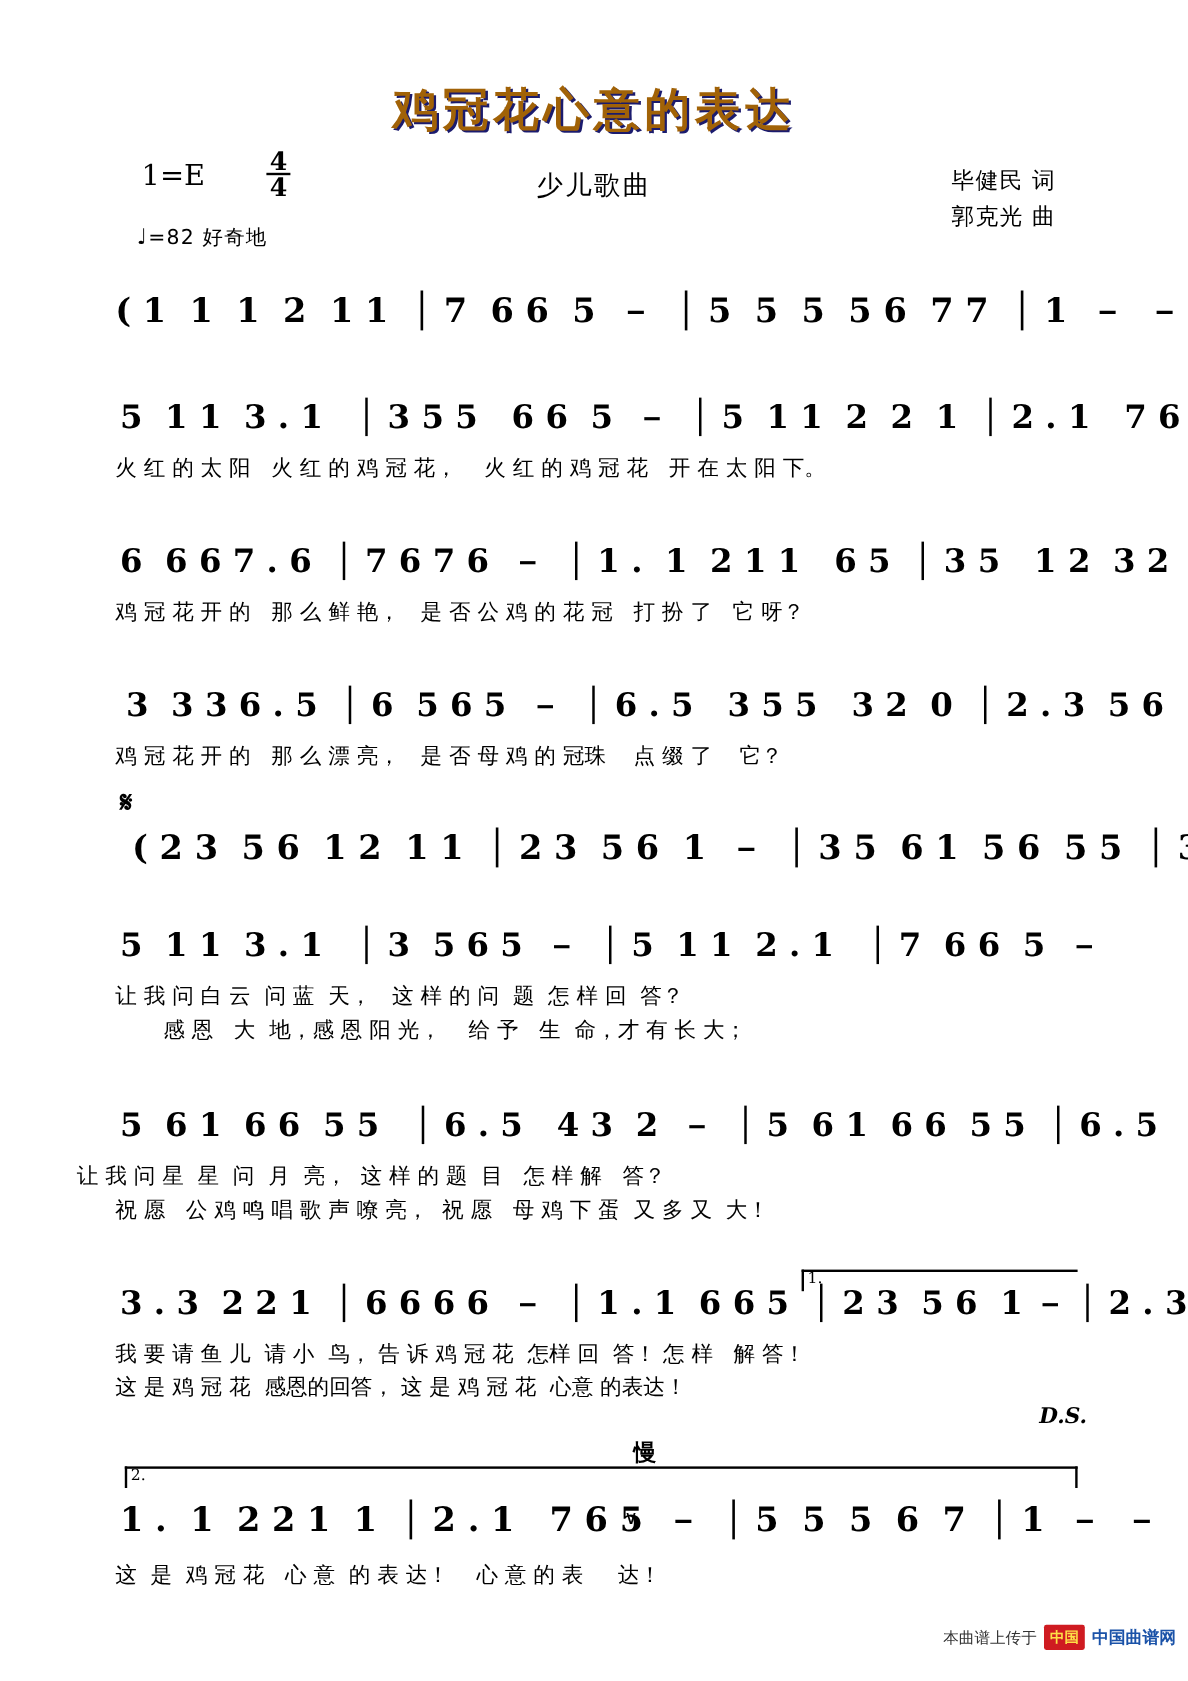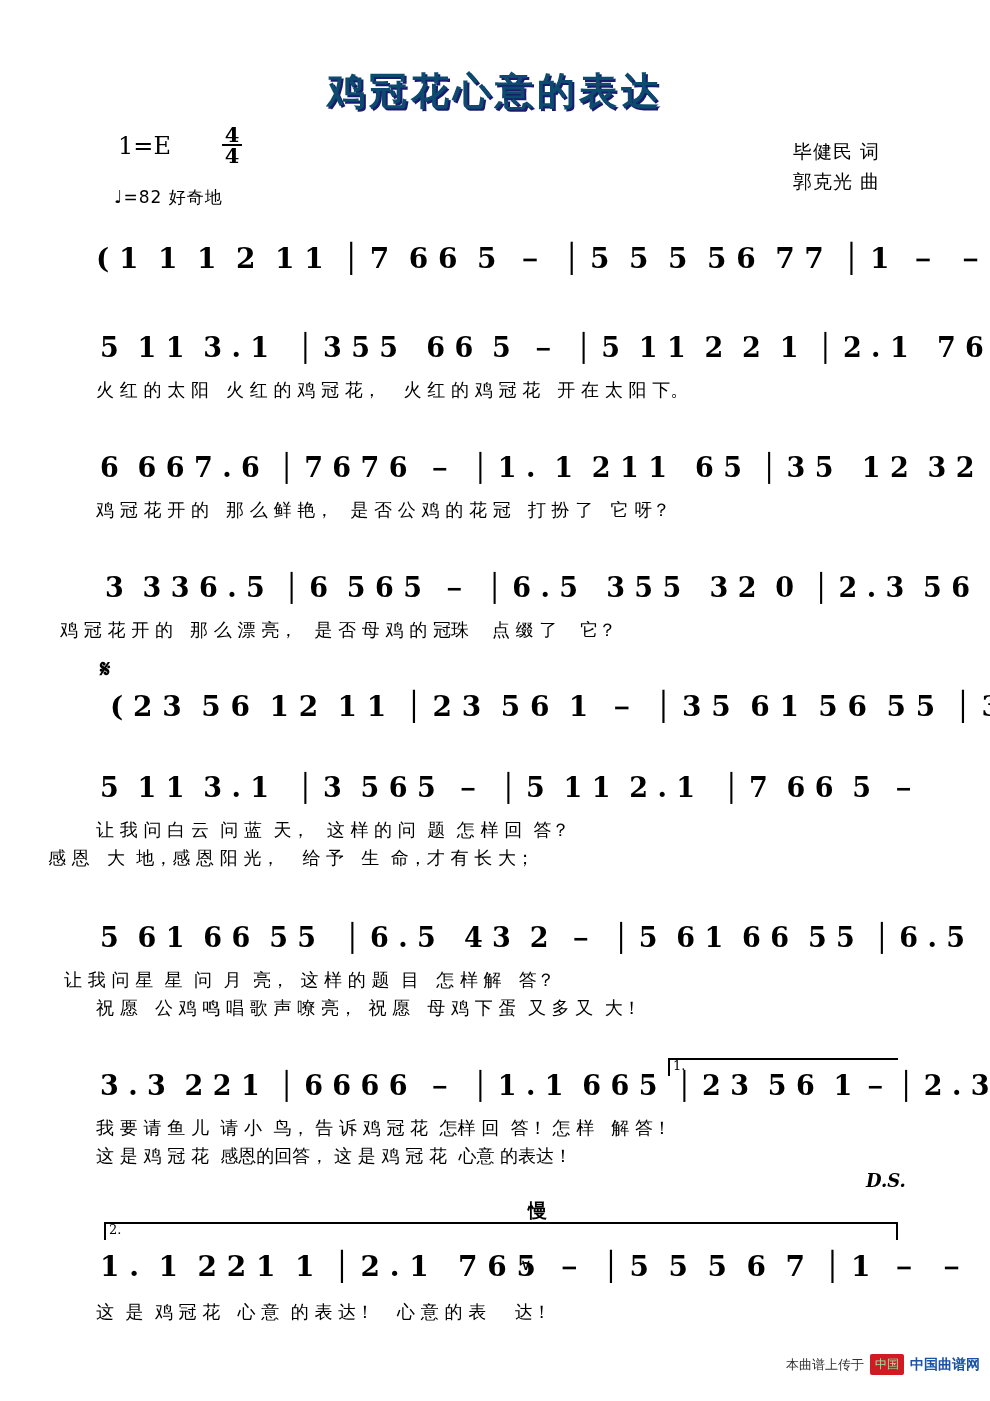--- a/index.html
+++ b/index.html
@@ -10,21 +10,21 @@
     position:relative;
     overflow:hidden;
   }
   .sheet{position:relative;width:990px;height:1401px;}
 
   
   .title{
     position:absolute;top:66px;left:0;width:990px;
     text-align:center;
     font-size:38px;font-weight:bold;
-    color:#0c4a6e;
+    color:#a16207;
     letter-spacing:4px;
     font-family:"DejaVu Sans","Liberation Sans",sans-serif;
     text-shadow:2px 2px 0 #1b1b6e;
   }
 
   
   .key{
     position:absolute;left:118px;top:132px;
     font-size:24px;font-family:"DejaVu Serif","Liberation Serif",serif;
   }
@@ -96,38 +96,39 @@
   .vmark{position:absolute;font-size:16px;}
 
   
   .footer{
     position:absolute;right:10px;bottom:26px;
     display:flex;align-items:center;gap:6px;
     font-size:13px;color:#333;
   }
   .footer .logo{
     display:inline-block;
-    background:#cf1b21;color:#86efac;font-size:12px;font-weight:normal;
+    background:#cf1b21;color:#fde047;font-size:12px;font-weight:bold;
     padding:2px 5px;border-radius:2px;
   }
   .footer .site{color:#1a52a8;font-size:14px;font-weight:bold;}
 </style>
 </head>
 <body>
 
 <div class="sheet">
 
   <div class="title">鸡冠花心意的表达</div>
 
   <div class="key">1=E</div>
   <div class="meter">
     <span>4</span>
     <span style="border-top:2px solid #000;width:20px;margin:0 auto;"></span>
     <span>4</span>
   </div>
+  <div class="genre">少儿歌曲</div>
   <div class="credits">
     <div>毕健民  词</div>
     <div>郭克光  曲</div>
   </div>
   <div class="tempo">
     <span class="note">♩</span><span>=82   好奇地</span>
   </div>
 
   <div class="row" style="top:240px;">
     <div class="notes big" style="padding-left:96px;">( 1  1  1  2  1 1  │ 7  6 6  5  －  │ 5  5  5  5 6  7 7  │ 1  －  －  － )  │</div>
@@ -138,32 +139,32 @@
     <div class="lyr" style="padding-left:96px;margin-top:12px;">火 红 的 太 阳   火 红 的 鸡 冠 花，    火 红 的 鸡 冠 花   开 在 太 阳 下。</div>
   </div>
 
   <div class="row" style="top:450px;">
     <div class="notes" style="padding-left:100px;">6  6 6 7 . 6  │ 7 6 7 6  －  │ 1 .  1  2 1 1   6 5  │ 3 5   1 2  3 2  0  │</div>
     <div class="lyr" style="padding-left:96px;margin-top:12px;">鸡 冠 花 开 的   那 么 鲜 艳，   是 否 公 鸡 的 花 冠   打 扮 了   它 呀？</div>
   </div>
 
   <div class="row" style="top:570px;">
     <div class="notes" style="padding-left:105px;">3  3 3 6 . 5  │ 6  5 6 5  －  │ 6 . 5   3 5 5   3 2  0  │ 2 . 3  5 6  │ 1 －－－│</div>
-    <div class="lyr" style="padding-left:60px;margin-top:12px;">鸡 冠 花 开 的   那 么 漂 亮，   是 否 母 鸡 的 冠珠    点 缀 了    它？</div>
+    <div class="lyr" style="padding-left:96px;margin-top:12px;">鸡 冠 花 开 的   那 么 漂 亮，   是 否 母 鸡 的 冠珠    点 缀 了    它？</div>
   </div>
 
   <div class="segno" style="left:100px;top:655px;">𝄋</div>
   <div class="row" style="top:688px;">
     <div class="notes big" style="padding-left:110px;">( 2 3  5 6  1 2  1 1  │ 2 3  5 6  1  －  │ 3 5  6 1  5 6  5 5  │ 3 5  6 1  5  － )  │</div>
   </div>
 
   <div class="row" style="top:770px;">
     <div class="notes" style="padding-left:100px;">5  1 1  3 . 1   │ 3  5 6 5  －  │ 5  1 1  2 . 1   │ 7  6 6  5  －</div>
     <div class="lyr" style="padding-left:96px;margin-top:12px;">让 我 问 白 云  问 蓝  天，   这 样 的 问  题  怎 样 回  答？</div>
-    <div class="lyr lyr2" style="padding-left:48px;">感 恩   大  地，感 恩 阳 光，    给 予   生  命，才 有 长 大；</div>
+    <div class="lyr lyr2" style="padding-left:96px;margin-left:40px;">感 恩   大  地，感 恩 阳 光，    给 予   生  命，才 有 长 大；</div>
   </div>
 
   <div class="row" style="top:920px;">
     <div class="notes" style="padding-left:100px;">5  6 1  6 6  5 5   │ 6 . 5   4 3  2  －  │ 5  6 1  6 6  5 5  │ 6 . 5   4 3  2  －</div>
     <div class="lyr" style="padding-left:64px;margin-top:12px;">让 我 问 星  星  问  月  亮，  这 样 的 题  目   怎 样 解   答？</div>
     <div class="lyr lyr2" style="padding-left:96px;">祝 愿   公 鸡 鸣 唱 歌 声 嘹 亮，  祝 愿   母 鸡 下 蛋  又 多 又  大！</div>
   </div>
 
   <div class="bracket" style="left:668px;top:1058px;width:228px;">
     <span>1.</span>

